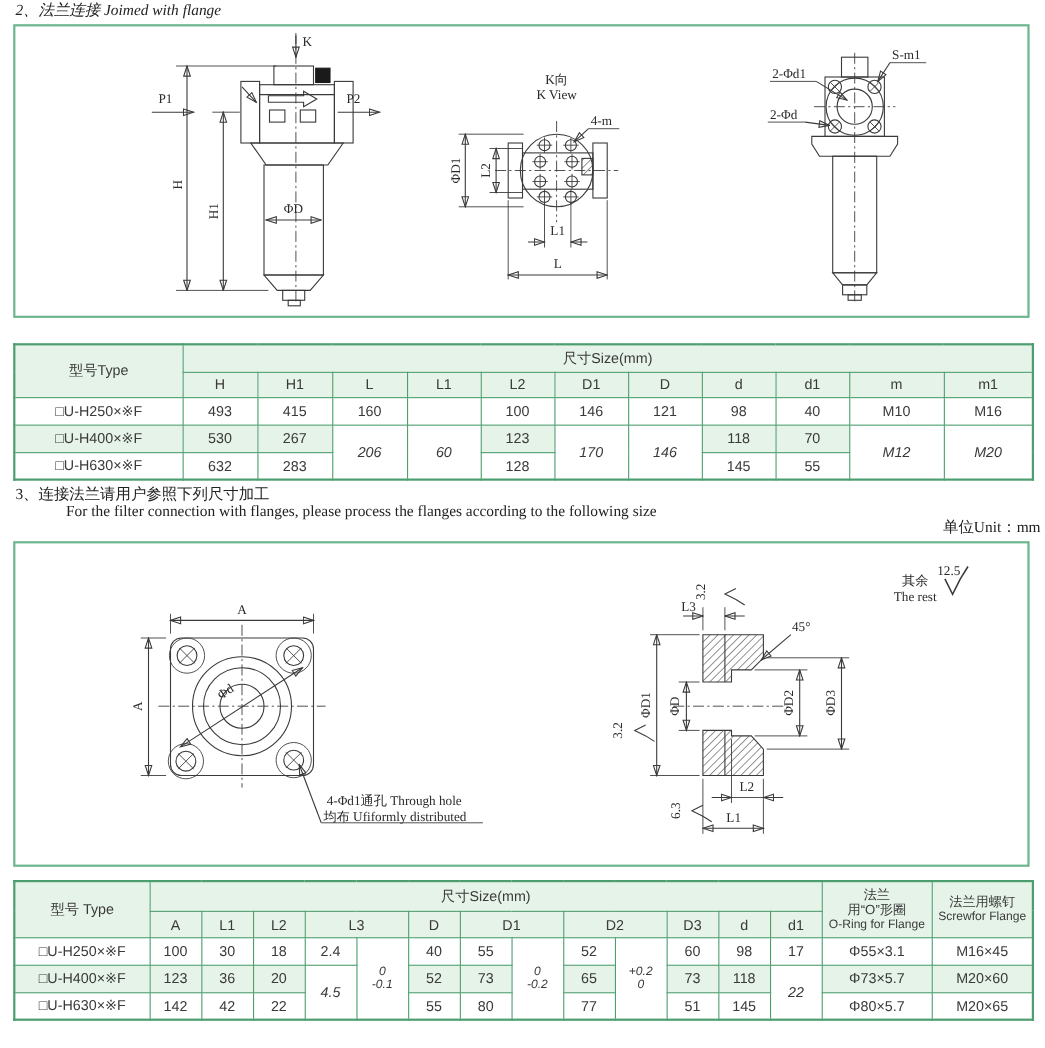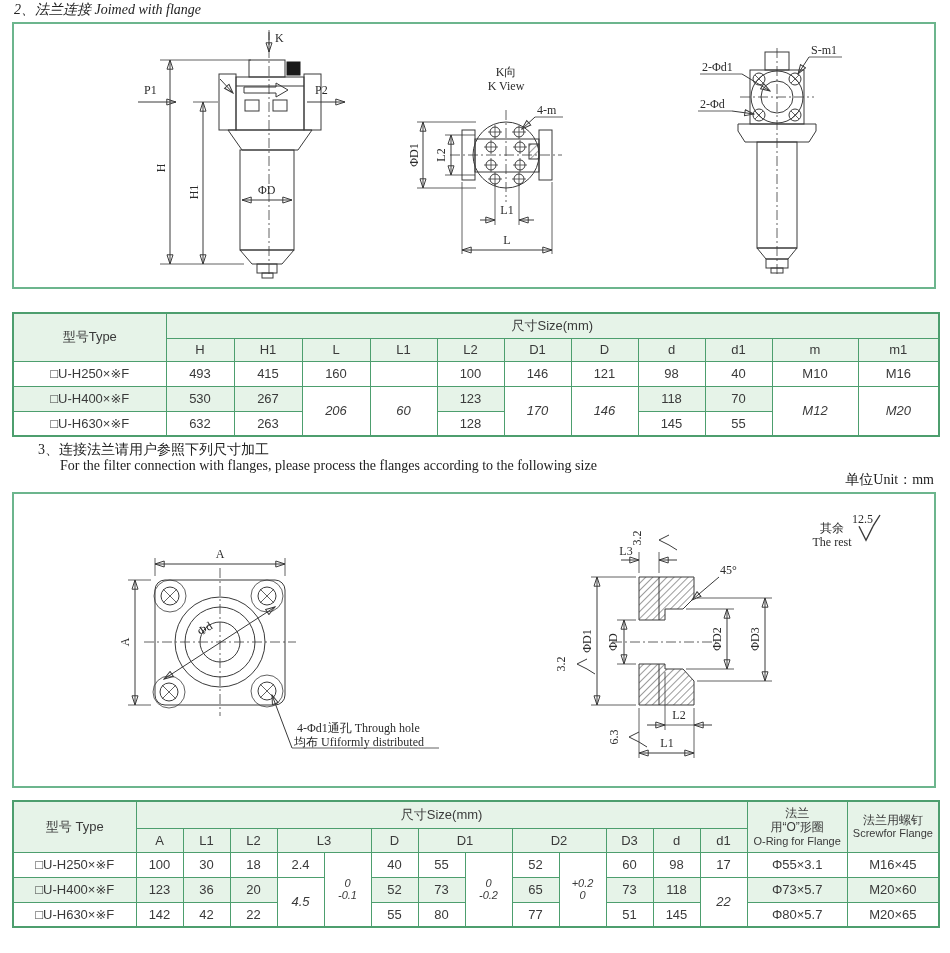--- a/index.html
+++ b/index.html
@@ -250,31 +250,31 @@
     <td class="mg" rowspan="2">170</td>
     <td class="mg" rowspan="2">146</td>
     <td>118</td>
     <td>70</td>
     <td class="mg" rowspan="2">M12</td>
     <td class="mg" rowspan="2">M20</td>
   </tr>
   <tr style="height:25px;">
     <td>□U-H630×※F</td>
     <td>632</td>
-    <td>263</td>
+    <td>283</td>
     <td>128</td>
     <td>145</td>
     <td>55</td>
   </tr>
 </tbody>
   </table>
 
-<div class="abs sec-title" style="left:14px;top:441px;margin-left:24px;">3、连接法兰请用户参照下列尺寸加工</div>
+<div class="abs sec-title" style="left:14px;top:441px;">3、连接法兰请用户参照下列尺寸加工</div>
 <div class="abs sec-title" style="left:60px;top:458px;">For the filter connection with flanges, please process the flanges according to the following size</div>
-<div class="abs unit" style="right:16px;top:471px;margin-left:36px;">单位Unit：mm</div>
+<div class="abs unit" style="right:4px;top:471px;margin-left:36px;">单位Unit：mm</div>
 
 <div class="abs panel" style="left:12px;top:492px;width:920px;height:292px;">
 <svg class="d d2" width="920" height="288" viewBox="0 0 920 288">
   <defs>
     <marker id="ar2" markerWidth="11" markerHeight="8" refX="10" refY="4" orient="auto-start-reverse" markerUnits="userSpaceOnUse">
       <path d="M0.8,1 L10,4 L0.8,7 Z" fill="#3a3a3a" stroke="none"></path>
     </marker>
     <pattern id="hh2" patternUnits="userSpaceOnUse" width="5" height="5" patternTransform="rotate(45)">
       <line x1="0" y1="0" x2="0" y2="5" stroke="#555" stroke-width="0.8"></line>
     </pattern>

